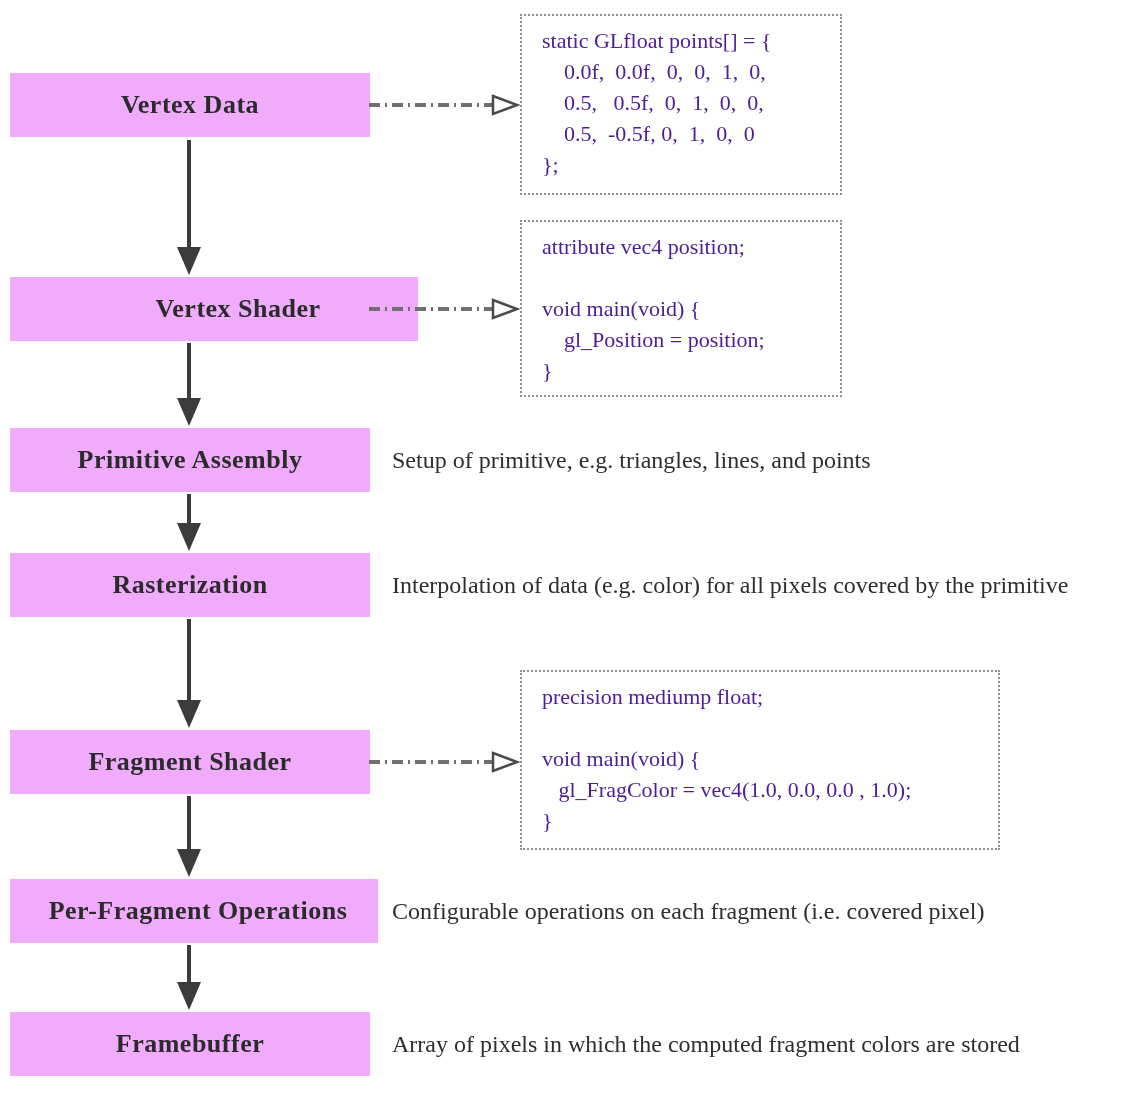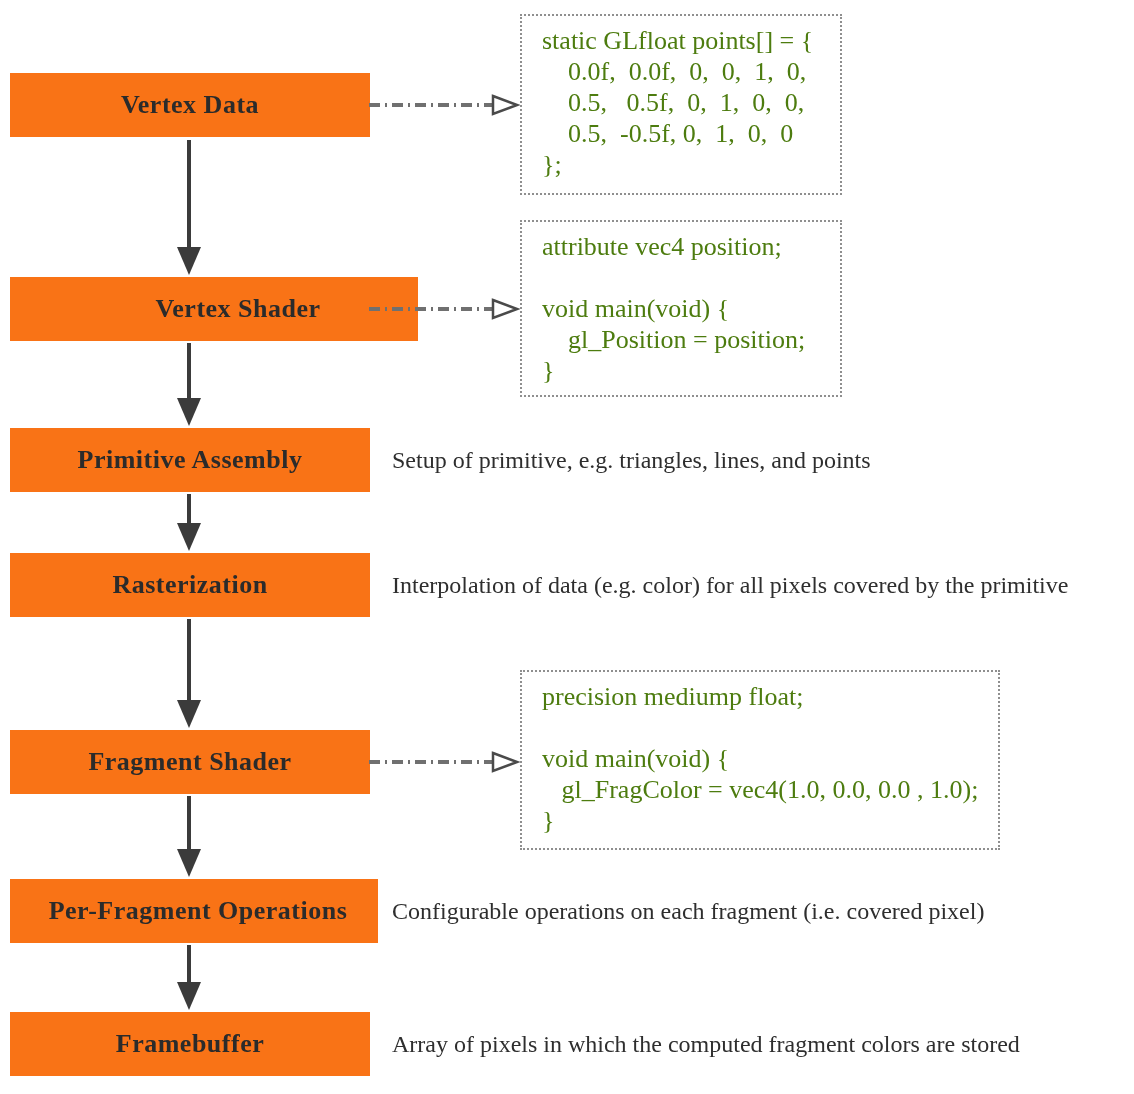--- a/index.html
+++ b/index.html
@@ -14,21 +14,21 @@
     height: 1094px;
     background: #ffffff;
     overflow: hidden;
   }
   
   .stage {
     position: absolute;
     left: 10px;
     width: 360px;
     height: 64px;
-    background: #f97316;
+    background: #f0abfc;
     display: flex;
     align-items: center;
     justify-content: center;
   }
   .stage-label {
     font-weight: bold;
     font-size: 26px;
     color: #2b2b2b;
     letter-spacing: 0.5px;
     white-space: nowrap;
@@ -76,22 +76,22 @@
     height: 26px;
   }
   .connector svg { display: block; }
   
   .codebox {
     position: absolute;
     border: 2px dotted #8f8f8f;
     background: #ffffff;
     padding: 9px 8px 9px 20px;
     box-sizing: border-box;
-    font-size: 26px;
-    color: #4d7c0f;
+    font-size: 22px;
+    color: #4c1d95;
   }
   .code-line {
     white-space: pre;
     height: 31px;
     line-height: 31px;
   }
 </style>
 </head>
 <body>
 

